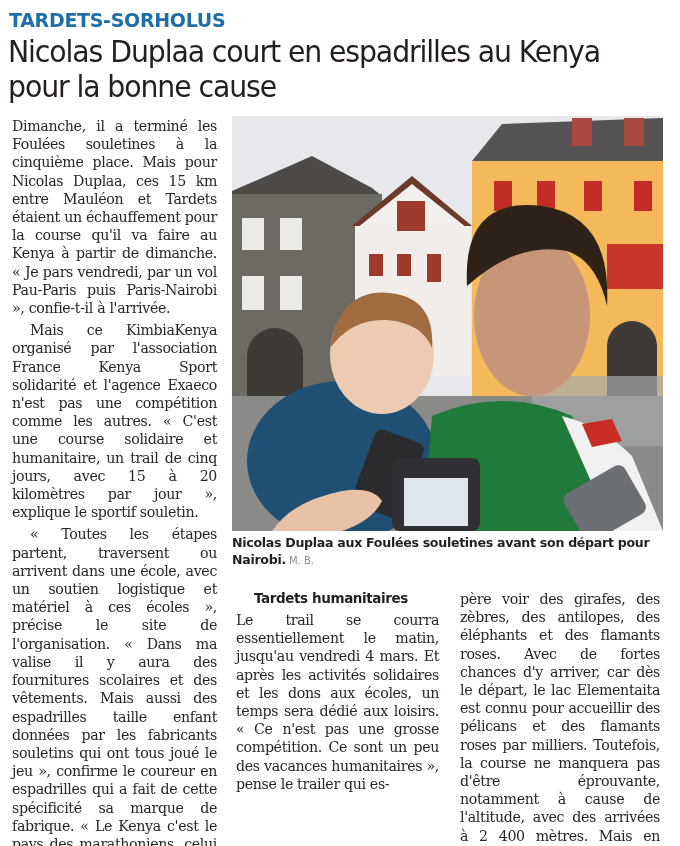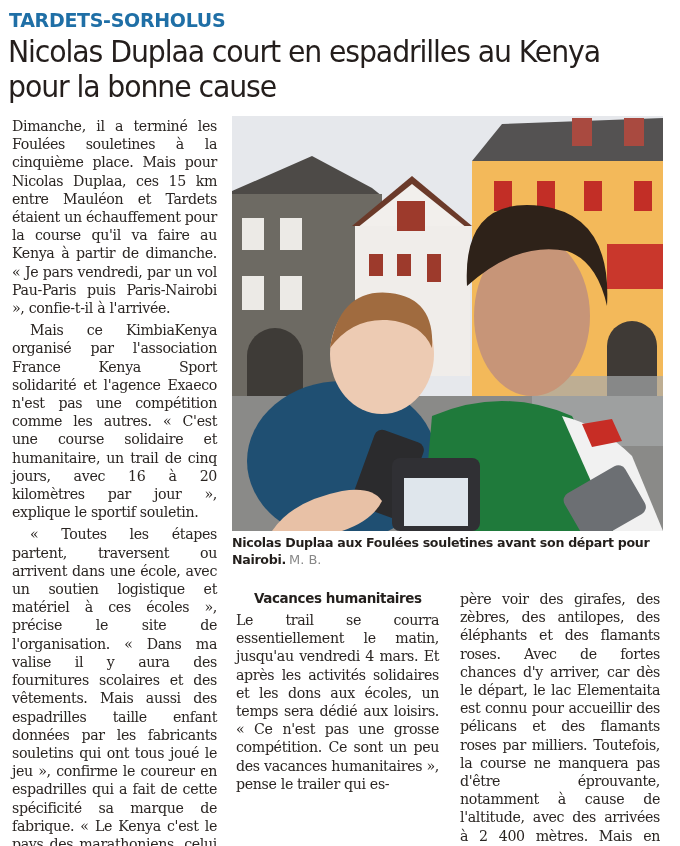--- a/index.html
+++ b/index.html
@@ -8,31 +8,31 @@
   .headline { position: absolute; left: 8px; top: 34px; width: 670px; font-family: "DejaVu Sans", "Liberation Sans", sans-serif; font-size: 30.5px; line-height: 35px; letter-spacing: -1.2px; color: #241e1c; transform: scaleX(0.93); transform-origin: left top; }
   .col { position: absolute; font-size: 14.2px; line-height: 18.2px; text-align: justify; hyphens: manual; letter-spacing: -0.35px; }
   .col p { margin: 4px; text-indent: 18px; }
   .col p.noindent { text-indent: 0; }
   .col1 { left: 8px; top: 113px; width: 213px; }
   .col2 { left: 232px; top: 586px; width: 211px; }
   .col3 { left: 456px; top: 586px; width: 208px; }
   .subhead { font-family: "DejaVu Sans", "Liberation Sans", sans-serif; font-weight: bold; font-size: 13.5px; margin-top: 14px; line-height: 17px; letter-spacing: -0.4px; color: #231f1c; text-indent: 0; }
   .photo { position: absolute; left: 232px; top: 116px; width: 431px; height: 415px; overflow: hidden; background: #e9ebee; }
   .caption { position: absolute; left: 232px; top: 534px; width: 430px; font-family: "DejaVu Sans", "Liberation Sans", sans-serif; font-weight: bold; font-size: 12.6px; line-height: 17px; letter-spacing: -0.3px; color: #231f1c; }
-  .credit { font-weight: normal; font-size: 13px; color: #888; margin-left: 3px; letter-spacing: 0; }
+  .credit { font-weight: normal; font-size: 10px; color: #888; margin-left: 3px; letter-spacing: 0; }
 </style>
 </head>
 <body>
 
 <div class="kicker">TARDETS-SORHOLUS</div>
 <div class="headline">Nicolas Duplaa court en espadrilles au Kenya pour la bonne cause</div>
 
 <div class="col col1">
   <p class="noindent">Dimanche, il a terminé les Foulées souletines à la cinquième place. Mais pour Nicolas Duplaa, ces 15 km entre Mauléon et Tardets étaient un échauffement pour la course qu'il va faire au Kenya à partir de dimanche. « Je pars vendredi, par un vol Pau-Paris puis Paris-Nairobi », confie-t-il à l'arrivée.</p>
-  <p>Mais ce KimbiaKenya organisé par l'association France Kenya Sport solidarité et l'agence Exaeco n'est pas une compétition comme les autres. « C'est une course solidaire et humanitaire, un trail de cinq jours, avec 16 à 20 kilomètres par jour », explique le sportif souletin.</p>
+  <p>Mais ce KimbiaKenya organisé par l'association France Kenya Sport solidarité et l'agence Exaeco n'est pas une compétition comme les autres. « C'est une course solidaire et humanitaire, un trail de cinq jours, avec 15 à 20 kilomètres par jour », explique le sportif souletin.</p>
   <p>« Toutes les étapes partent, traversent ou arrivent dans une école, avec un soutien logistique et matériel à ces écoles », précise le site de l'organisation. « Dans ma valise il y aura des fournitures scolaires et des vêtements. Mais aussi des espadrilles taille enfant données par les fabricants souletins qui ont tous joué le jeu », confirme le coureur en espadrilles qui a fait de cette spécificité sa marque de fabrique. « Le Kenya c'est le pays des marathoniens, celui du double champion olympique. J'espère qu'un jour, il y aura un vainqueur qui aura débuté en espadrilles », sourit-il.</p>
 
 </div>
 
 <div class="photo">
   <svg width="431" height="415" viewBox="0 0 431 415">
     <rect x="0" y="0" width="431" height="415" fill="#e6e8ec"></rect>
 
     <polygon points="0,62 0,75 80,40 140,72 150,80 0,80" fill="#4d4a47"></polygon>
     <rect x="0" y="78" width="150" height="250" fill="#6d6a63"></rect>
@@ -80,20 +80,20 @@
     <rect x="338" y="360" width="70" height="55" rx="8" fill="#6c6f73" transform="rotate(-30 373 388)"></rect>
     <path d="M40,415 q20,-30 70,-40 q30,-5 40,10 q-10,20 -40,30 z" fill="#e8c1a6"></path>
   </svg>
 </div>
 
 <div class="caption">
   <span>Nicolas Duplaa aux Foulées souletines avant son départ pour Nairobi.</span><span class="credit">M. B.</span>
 </div>
 
 <div class="col col2">
-  <p class="subhead">Vacances humanitaires</p>
+  <p class="subhead">Tardets humanitaires</p>
   <p class="noindent">Le trail se courra essentiellement le matin, jusqu'au vendredi 4 mars. Et après les activités solidaires et les dons aux écoles, un temps sera dédié aux loisirs. « Ce n'est pas une grosse compétition. Ce sont un peu des vacances humanitaires », pense le trailer qui es-</p>
 </div>
 
 <div class="col col3">
   <p class="noindent">père voir des girafes, des zèbres, des antilopes, des éléphants et des flamants roses. Avec de fortes chances d'y arriver, car dès le départ, le lac Elementaita est connu pour accueillir des pélicans et des flamants roses par milliers. Toutefois, la course ne manquera pas d'être éprouvante, notamment à cause de l'altitude, avec des arrivées à 2 400 mètres. Mais en espadrilles, tout est possible !</p>
 
 </div>
 
 </body></html>

